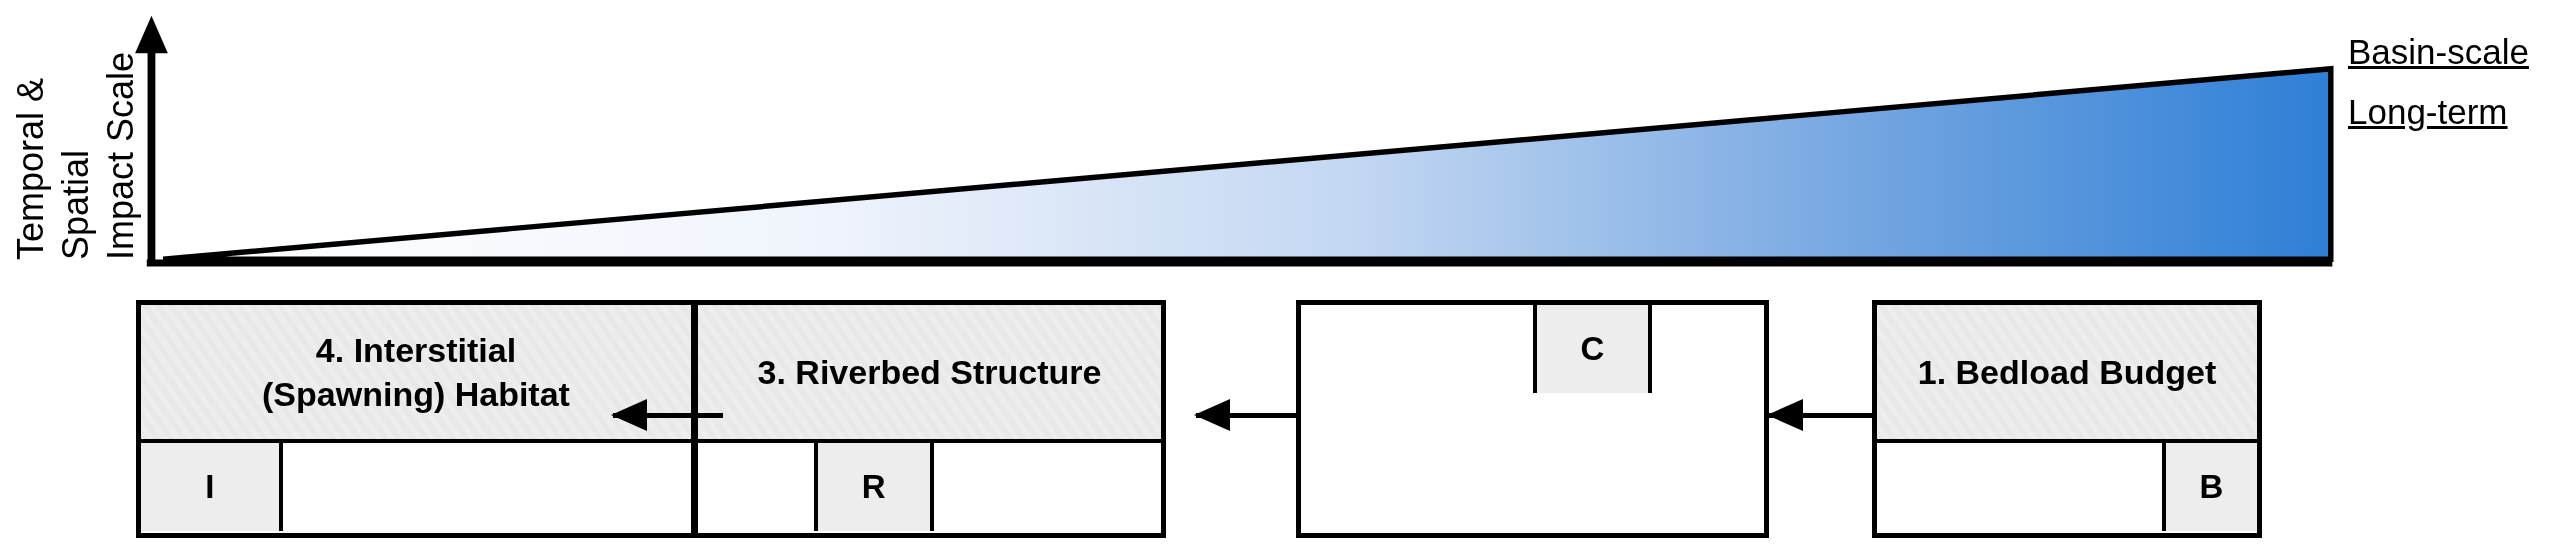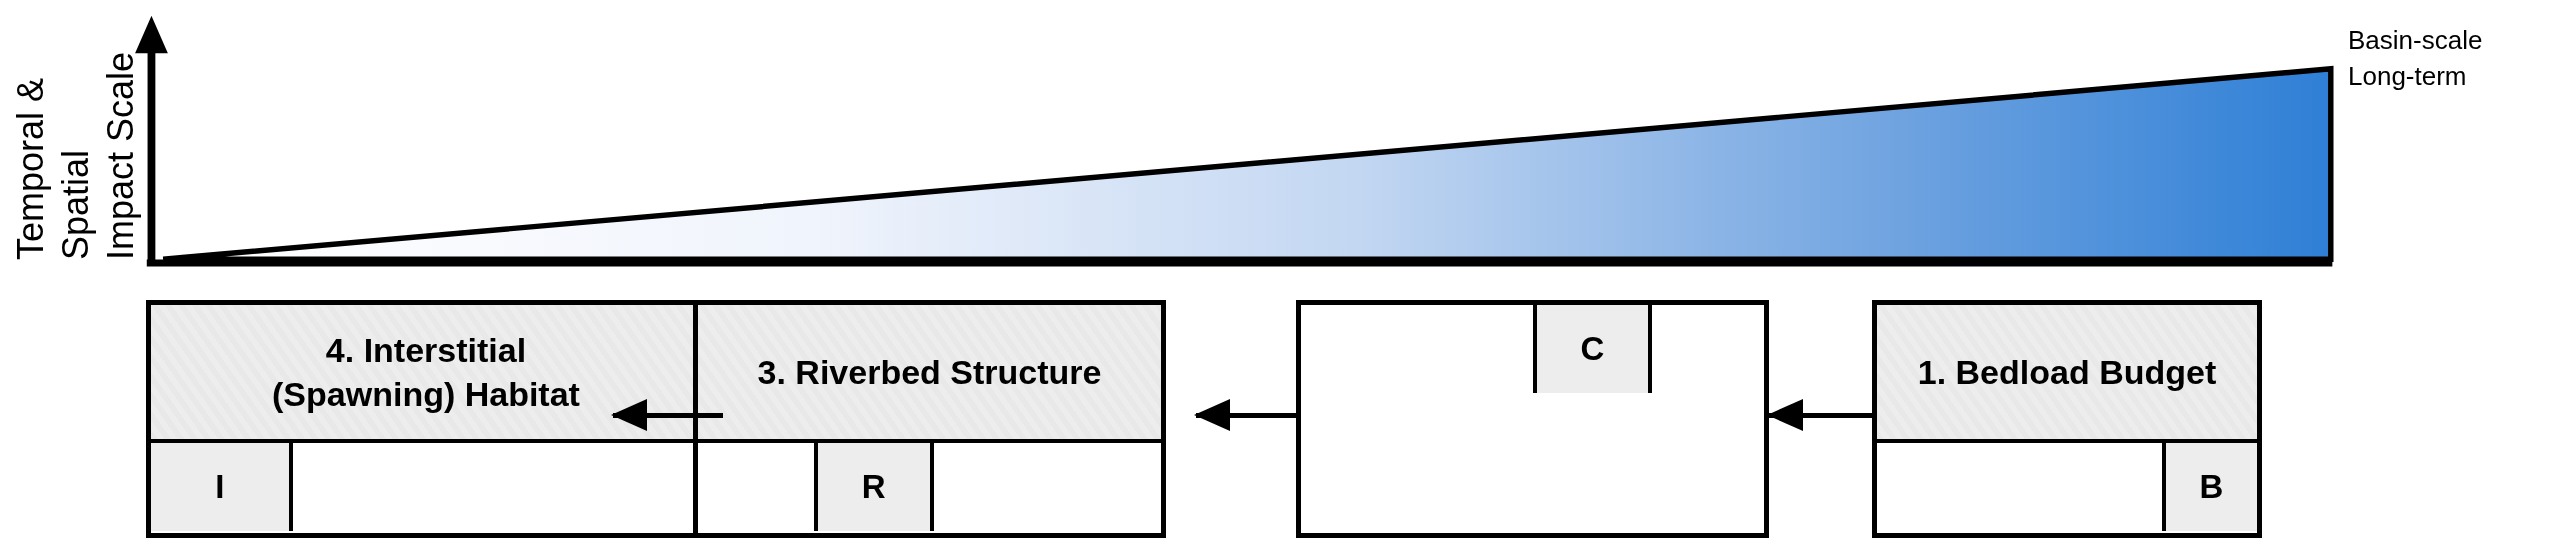--- a/index.html
+++ b/index.html
@@ -24,36 +24,37 @@
     letter-spacing:0px;
   }
 
   
   .wedge-svg{position:absolute;left:117px;top:7.8px;}
 
   
   .scale-label{
     position:absolute;
     left:2348px;
-    font-size:26px;
-    line-height:36px;
+    font-size:35px;
+    line-height:60px;
     white-space:pre-line;
+    text-decoration:underline;
   }
   .scale-top{top:22px;}
   .scale-bottom{top:220px;}
 
   
   .box{
     position:absolute;
     top:300px;height:238px;
     box-sizing:border-box;
     border:5.5px solid #000;
     background:#ffffff;
   }
-  .box4{left:146px;width:560px;}
+  .box4{left:136px;width:560px;}
   .box3{left:693px;width:473px;}
   .box2{left:1296px;width:473px;}
   .box1{left:1872px;width:390px;}
 
   .box-header{
     height:134px;
     box-sizing:content-box;
     border-bottom:4.7px solid #000;
     background:
       repeating-linear-gradient(55deg, rgba(0,0,0,0.02) 0 5.5px, rgba(0,0,0,0) 5.5px 11px),

